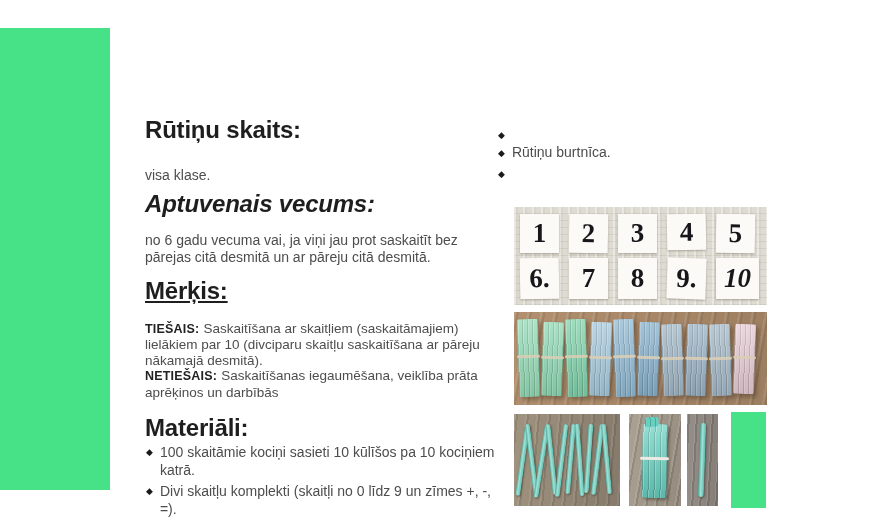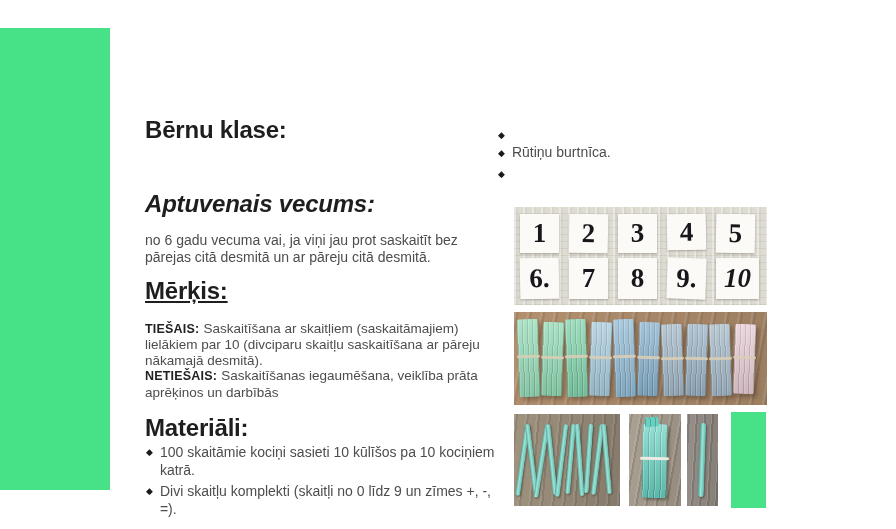--- a/index.html
+++ b/index.html
@@ -147,21 +147,22 @@
   }
 </style>
 </head>
 <body>
 
 <div class="page">
 
   <div class="green-bar" style="background: rgb(71, 226, 135);"></div>
 
 
-  <div class="h2 h2-bernu">Bērnu klase:</div>
+  <div class="h2 h2-bernu">Rūtiņu skaits:</div>
+  <div class="body-text p-visa">visa klase.</div>
 
   <div class="h2 h2-vecums">Aptuvenais vecums:</div>
   <div class="body-text p-vecums">no 6 gadu vecuma vai, ja viņi jau prot saskaitīt bez pārejas citā desmitā un ar pāreju citā desmitā.</div>
 
   <div class="h2 h2-merkis">Mērķis:</div>
   <div class="body-text p-goals">
     <div><span class="goal-label">TIEŠAIS:</span><span>Saskaitīšana ar skaitļiem (saskaitāmajiem) lielākiem par 10 (divciparu skaitļu saskaitīšana ar pāreju nākamajā desmitā).</span></div>
     <div><span class="goal-label">NETIEŠAIS:</span><span>Saskaitīšanas iegaumēšana, veiklība prāta aprēķinos un darbībās</span></div>
   </div>
 

